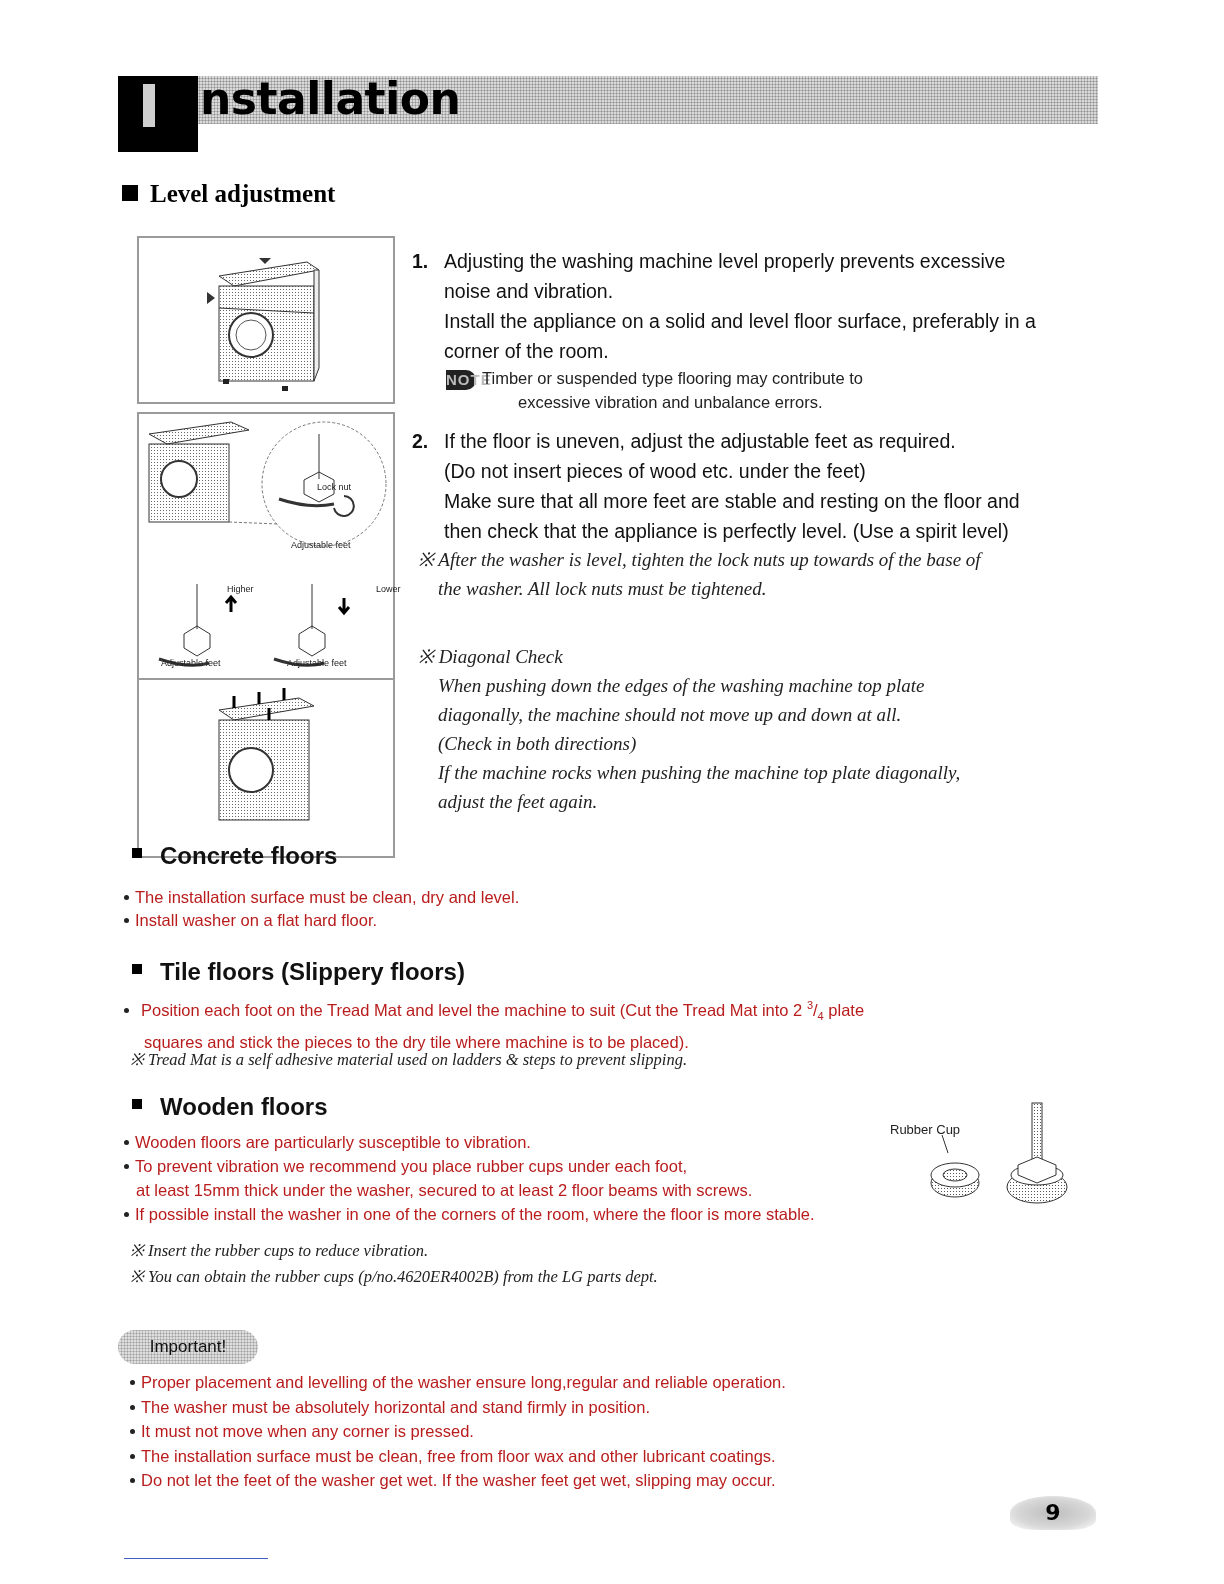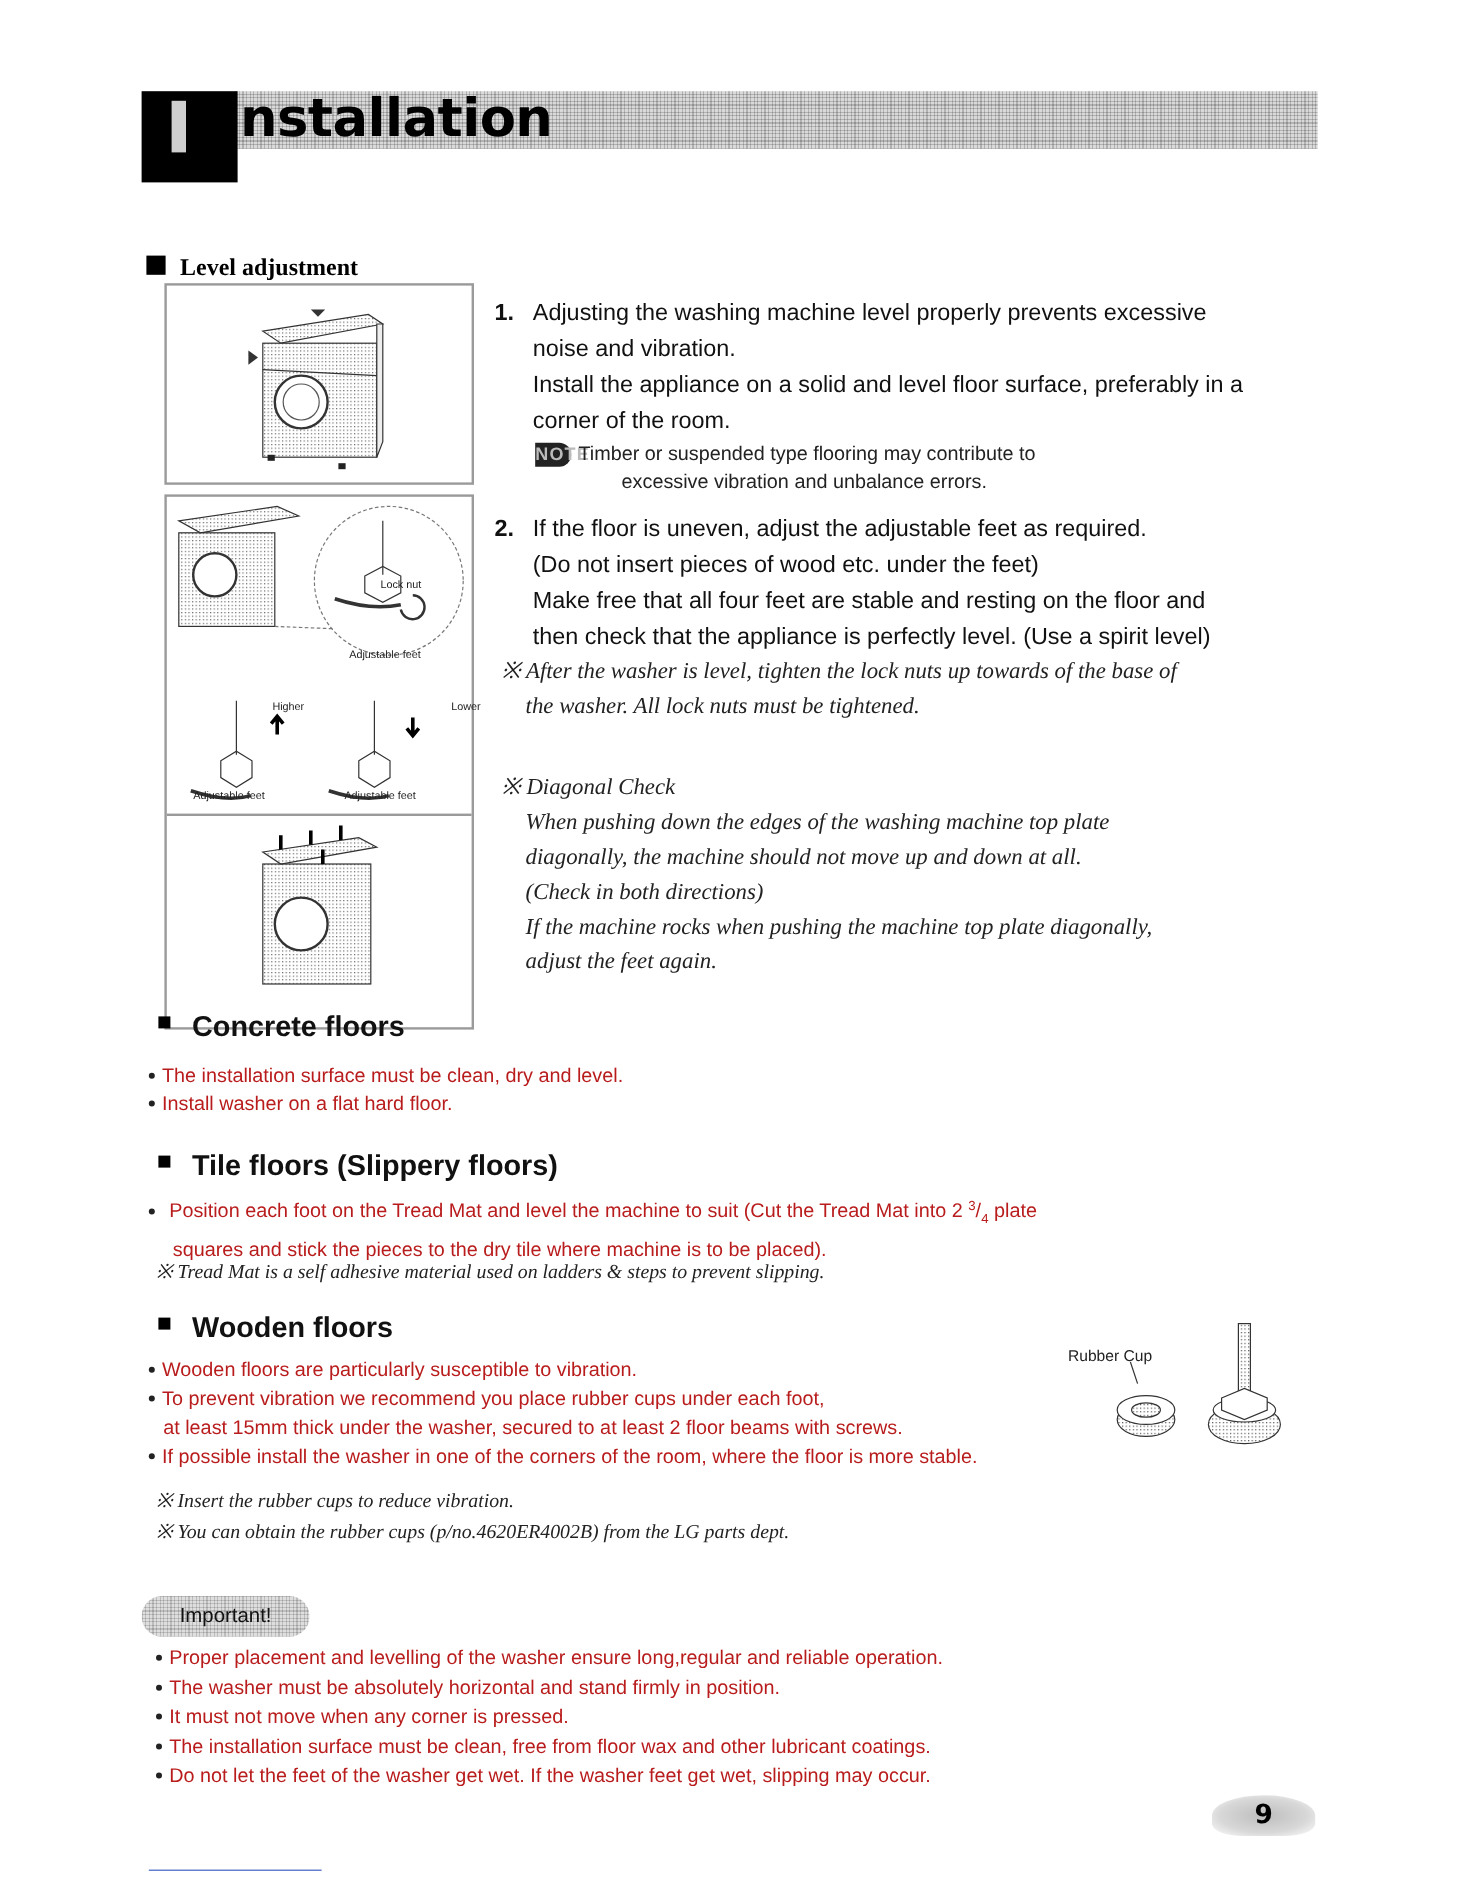--- a/index.html
+++ b/index.html
@@ -7,21 +7,21 @@
   .abs { position:absolute; }
 
   
   .banner-stripe { left:196px; top:76px; width:902px; height:48px;
     background-color:#d9d9d9;
     background-image: repeating-linear-gradient(0deg, rgba(0,0,0,0.18) 0 1px, transparent 1px 3px), repeating-linear-gradient(90deg, rgba(0,0,0,0.18) 0 1px, transparent 1px 3px); }
   .banner-block { left:118px; top:76px; width:80px; height:76px; background:#000; }
   .banner-block .cap { position:absolute; left:25px; top:8px; width:12px; height:43px; background:#cfcfcf; }
   .banner-title { left:200px; top:73px; font-family:"DejaVu Sans", sans-serif; font-weight:bold; font-size:44px; letter-spacing:-0.5px; color:#000; line-height:52px; }
 
-  .h1 { left:122px; top:180px; font-family:"Liberation Serif", serif; font-weight:bold; font-size:20px; color:#000;margin-top:32px; }
+  .h1 { left:122px; top:180px; font-family:"Liberation Serif", serif; font-weight:bold; font-size:25px; color:#000; }
   .h1 .sq, .h2 .sq { display:inline-block; background:#000; vertical-align:middle; }
   .h1 .sq { width:16px; height:16px; margin-right:12px; position:relative; top:-3px; }
 
   
   .fig { border:2px solid #9a9a9a; background:#fff; box-sizing:border-box; }
   .fig1 { left:137px; top:236px; width:258px; height:168px; }
   .fig2 { left:137px; top:412px; width:258px; height:446px; }
   .fig2 .divider { position:absolute; left:0; right:0; top:264px; border-top:2px solid #9a9a9a; }
   .lbl { position:absolute; font-family:"Liberation Sans", sans-serif; font-size:9px; color:#222; }
 
@@ -130,21 +130,21 @@
 </div>
 <div class="abs note" style="left:446px; top:366px; width:620px;">
   <div><span class="note-badge">NOTE</span><span>Timber or suspended type flooring may contribute to</span></div>
   <div style="padding-left:72px;">excessive vibration and unbalance errors.</div>
 </div>
 
 <div class="abs rt" style="left:444px; top:426px; width:660px;">
   <span class="num">2.</span>
   <div>If the floor is uneven, adjust the adjustable feet as required.</div>
   <div>(Do not insert pieces of wood etc. under the feet)</div>
-  <div>Make free that all four feet are stable and resting on the floor and</div>
+  <div>Make sure that all more feet are stable and resting on the floor and</div>
   <div>then check that the appliance is perfectly level. (Use a spirit level)</div>
 </div>
 <div class="abs it" style="left:418px; top:545px; width:680px;">
   <div>※ After the washer is level, tighten the lock nuts up towards of the base of</div>
   <div style="padding-left:20px;">the washer. All lock nuts must be tightened.</div>
 </div>
 
 <div class="abs it" style="left:418px; top:642px; width:680px;">
   <div>※ Diagonal Check</div>
   <div style="padding-left:20px;">When pushing down the edges of the washing machine top plate</div>

